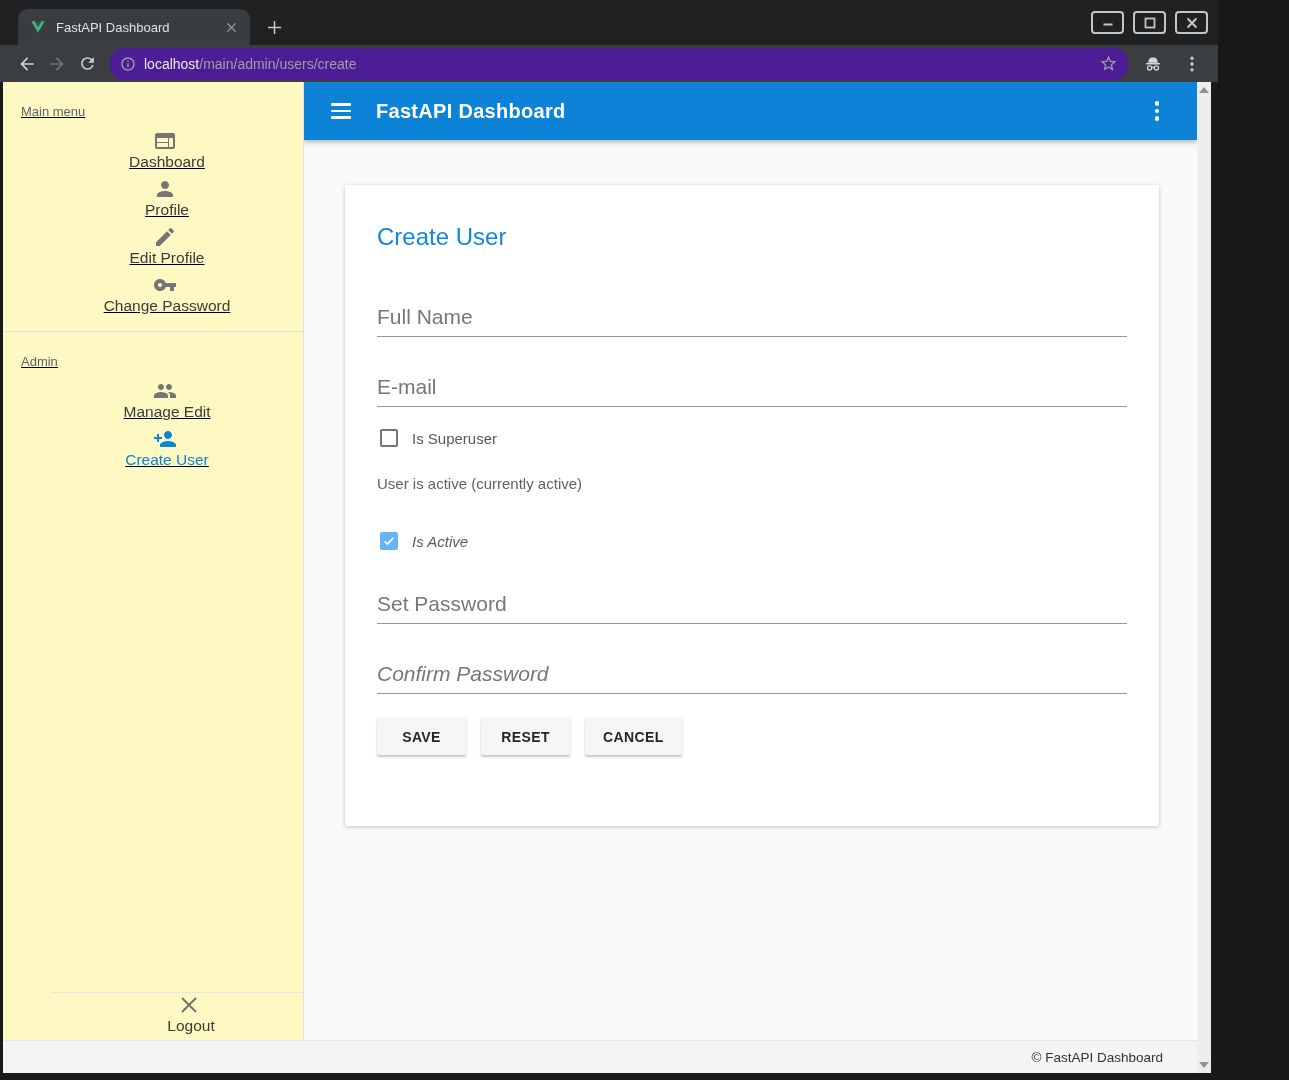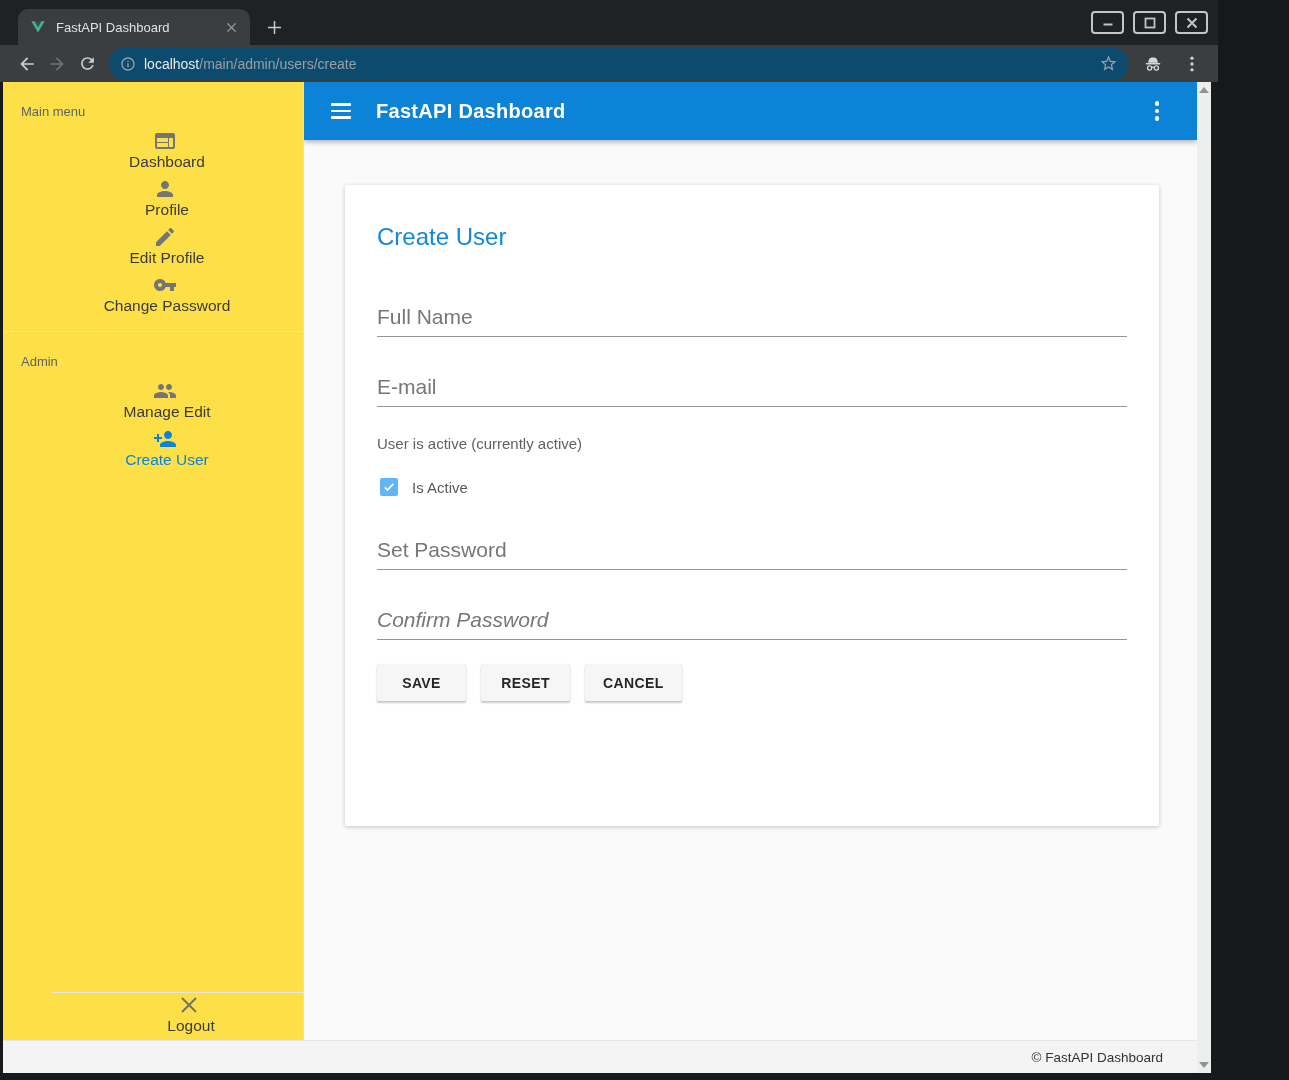--- a/index.html
+++ b/index.html
@@ -16,43 +16,43 @@
   .tab-close { width:18px; height:18px; display:flex; align-items:center; justify-content:center; border-radius:50%; }
   .newtab-btn { position:absolute; left:263px; top:16px; width:22px; height:22px; display:flex; align-items:center; justify-content:center; }
   .win-controls { position:absolute; right:10px; top:11px; display:flex; gap:9px; }
   .win-btn { width:33px; height:23px; border:2px solid #c3c6c8; border-radius:4px;
              display:flex; align-items:center; justify-content:center; }
 
   
   .toolbar { position:absolute; top:45px; left:0; right:0; height:37px; background:#3b3e41;
              display:flex; align-items:center; padding:0 12px; }
   .nav-btn { width:30px; height:30px; display:flex; align-items:center; justify-content:center; flex:0 0 auto; }
-  .omnibox { flex:1; height:28px; background:#0c4a6e; border-radius:14px; margin:0 14px 0 8px;
+  .omnibox { flex:1; height:28px; background:#4c1d95; border-radius:14px; margin:0 14px 0 8px;
              display:flex; align-items:center; padding:16px 10px; min-width:0; }
   .url { flex:1; font-size:14px; white-space:nowrap; overflow:hidden; margin-left:8px; }
   .url .host { color:#e8eaed; }
   .url .path { color:#9aa0a6; }
   .right-icons { display:flex; align-items:center; gap:18px; flex:0 0 auto; margin-right:4px; }
 
   
   .page { position:absolute; top:82px; left:3px; right:7px; bottom:7px; background:#fafafa; overflow:hidden; }
 
   .scrollbar { position:absolute; top:0; right:0; bottom:0; width:14px; background:#edefef;
                display:flex; flex-direction:column; justify-content:space-between; align-items:center; padding:5px 0; }
   .sb-arrow { width:0; height:0; border-left:5px solid transparent; border-right:5px solid transparent; }
   .sb-arrow.up { border-bottom:6px solid #8f9395; }
   .sb-arrow.down { border-top:6px solid #8f9395; }
 
   .page-footer { position:absolute; left:0; right:14px; bottom:0; height:33px; background:#f4f4f4;
                  border-top:1px solid #e7e7e7; display:flex; align-items:center; justify-content:flex-end;
                  padding-right:34px; font-size:13.5px; color:#333; }
 
   
-  .sidebar { position:absolute; left:0; top:0; bottom:33px; width:301px; background:#fde047;
-             border-right:1px solid #e0e0e0; }
+  .sidebar { position:absolute; left:0; top:0; bottom:33px; width:301px; background:#fef9c3;
+             border-right:1px solid #e0e0e0;text-decoration:underline; }
   .section-label { padding:22px 0 10px 18px; font-size:13px; color:#5f6368; }
   .side-item { height:48px; display:flex; align-items:center; cursor:pointer;flex-direction:column; }
   .side-item .icn { width:24px; height:24px; margin-left:24px; flex:0 0 auto; }
   .side-item .lbl { margin-left:28px; font-size:15.5px; color:#3b3b3b; }
   .side-item.active .lbl { color:#0d83d8; }
   .divider { border-top:1px solid #e0e0e0; margin-top:10px; }
   .sidebar-bottom { position:absolute; left:0; right:0; bottom:0;padding-left:48px; }
   .sidebar-bottom .side-item { border-top:1px solid #e6e6e6; }
 
   
@@ -73,21 +73,21 @@
 
   .mat-input { display:block; width:100%; border:none; outline:none; background:transparent;
                border-bottom:1px solid #959595; font-family:"Liberation Sans",sans-serif;
                font-size:21px; color:#212121; padding:0 0 10px 0; height:30px; }
   .mat-input::placeholder { color:#777; opacity:1; }
   .f1 { margin-top:56px; } .f2 { margin-top:40px; } .f3 { margin-top:44px; } .f4 { margin-top:40px;font-style:italic; }
 
   .hint { font-size:15px; color:#616161; }
   .hint1 { margin-top:20px; } .hint2 { margin-top:28px; }
   .cb-row { display:flex; align-items:center; }
-  .cbr1 { margin-top:22px; } .cbr2 { margin-top:26px; }
+  .cbr1 { margin-top:22px; } .cbr2 { margin-top:40px;font-style:italic; }
   .cb { width:18px; height:18px; border:2px solid #757575; border-radius:2px; margin-left:3px; flex:0 0 auto; }
   .cb.checked { border:none; background:#64b5f6; display:flex; align-items:center; justify-content:center; }
   .cb-label { margin-left:14px; font-size:15px; color:#5a5a5a; }
 
   .btn-row { margin-top:24px; display:flex; gap:15px; }
   .btn { height:37px; padding:0 18px; min-width:89px; background:#f6f6f6; border:none; border-radius:2px;
          font-family:"Liberation Sans",sans-serif; font-size:14px; font-weight:bold; color:#262626;
          letter-spacing:.4px; box-shadow:0 2px 2px rgba(0,0,0,.22), 0 0 1px rgba(0,0,0,.12); cursor:pointer; }
 
   svg { display:block; }
@@ -279,20 +279,24 @@
             <i></i>
           </div>
       </div>
 
       <div class="card">
         <h2 class="card-title">Create User</h2>
 
         <input class="mat-input f1" type="text" placeholder="Full Name" style="">
         <input class="mat-input f2" type="text" placeholder="E-mail" style="">
 
+        <div class="cb-row cbr1">
+          <span class="cb"></span>
+          <span class="cb-label">Is Superuser</span>
+        </div>
 
         <div class="hint hint2">User is active (currently active)</div>
         <div class="cb-row cbr2">
           <span class="cb checked">
             <svg width="14" height="14" viewBox="0 0 18 18">
                 <path d="M3.5 9.5 7 13 14.5 5" stroke="#fff" stroke-width="2.2" fill="none"></path>
               </svg>
           </span>
           <span class="cb-label">Is Active</span>
         </div>

